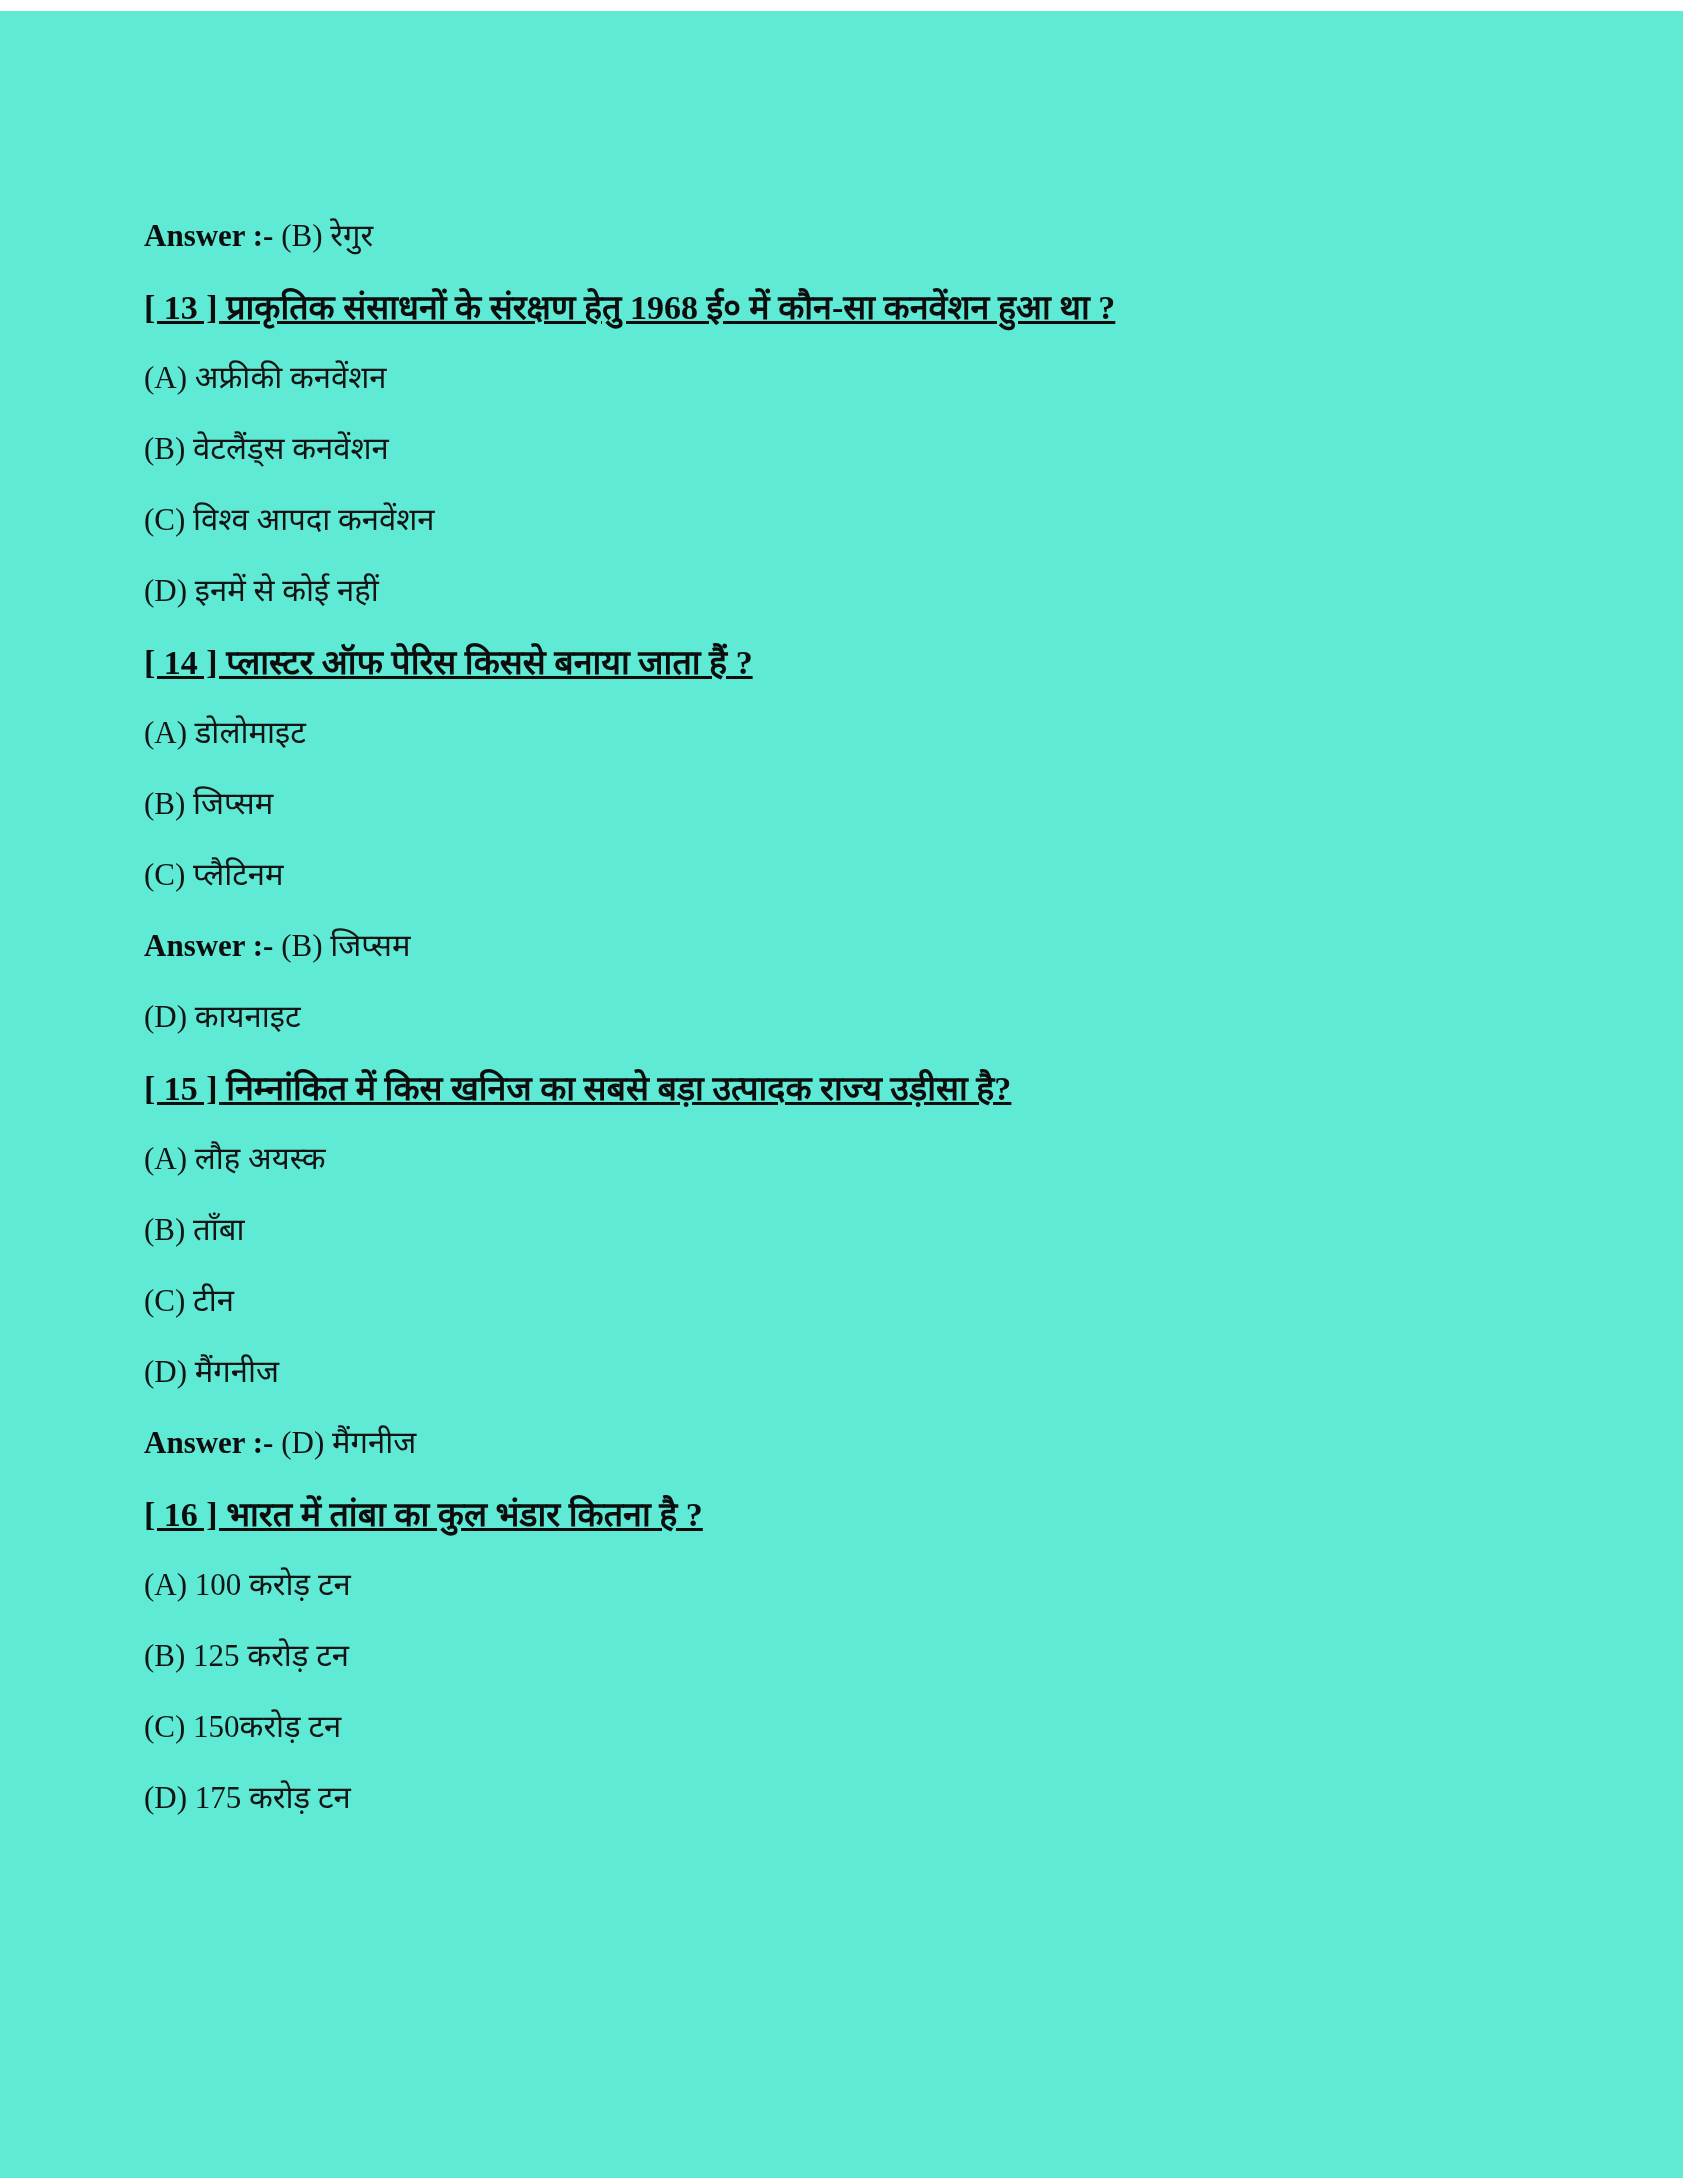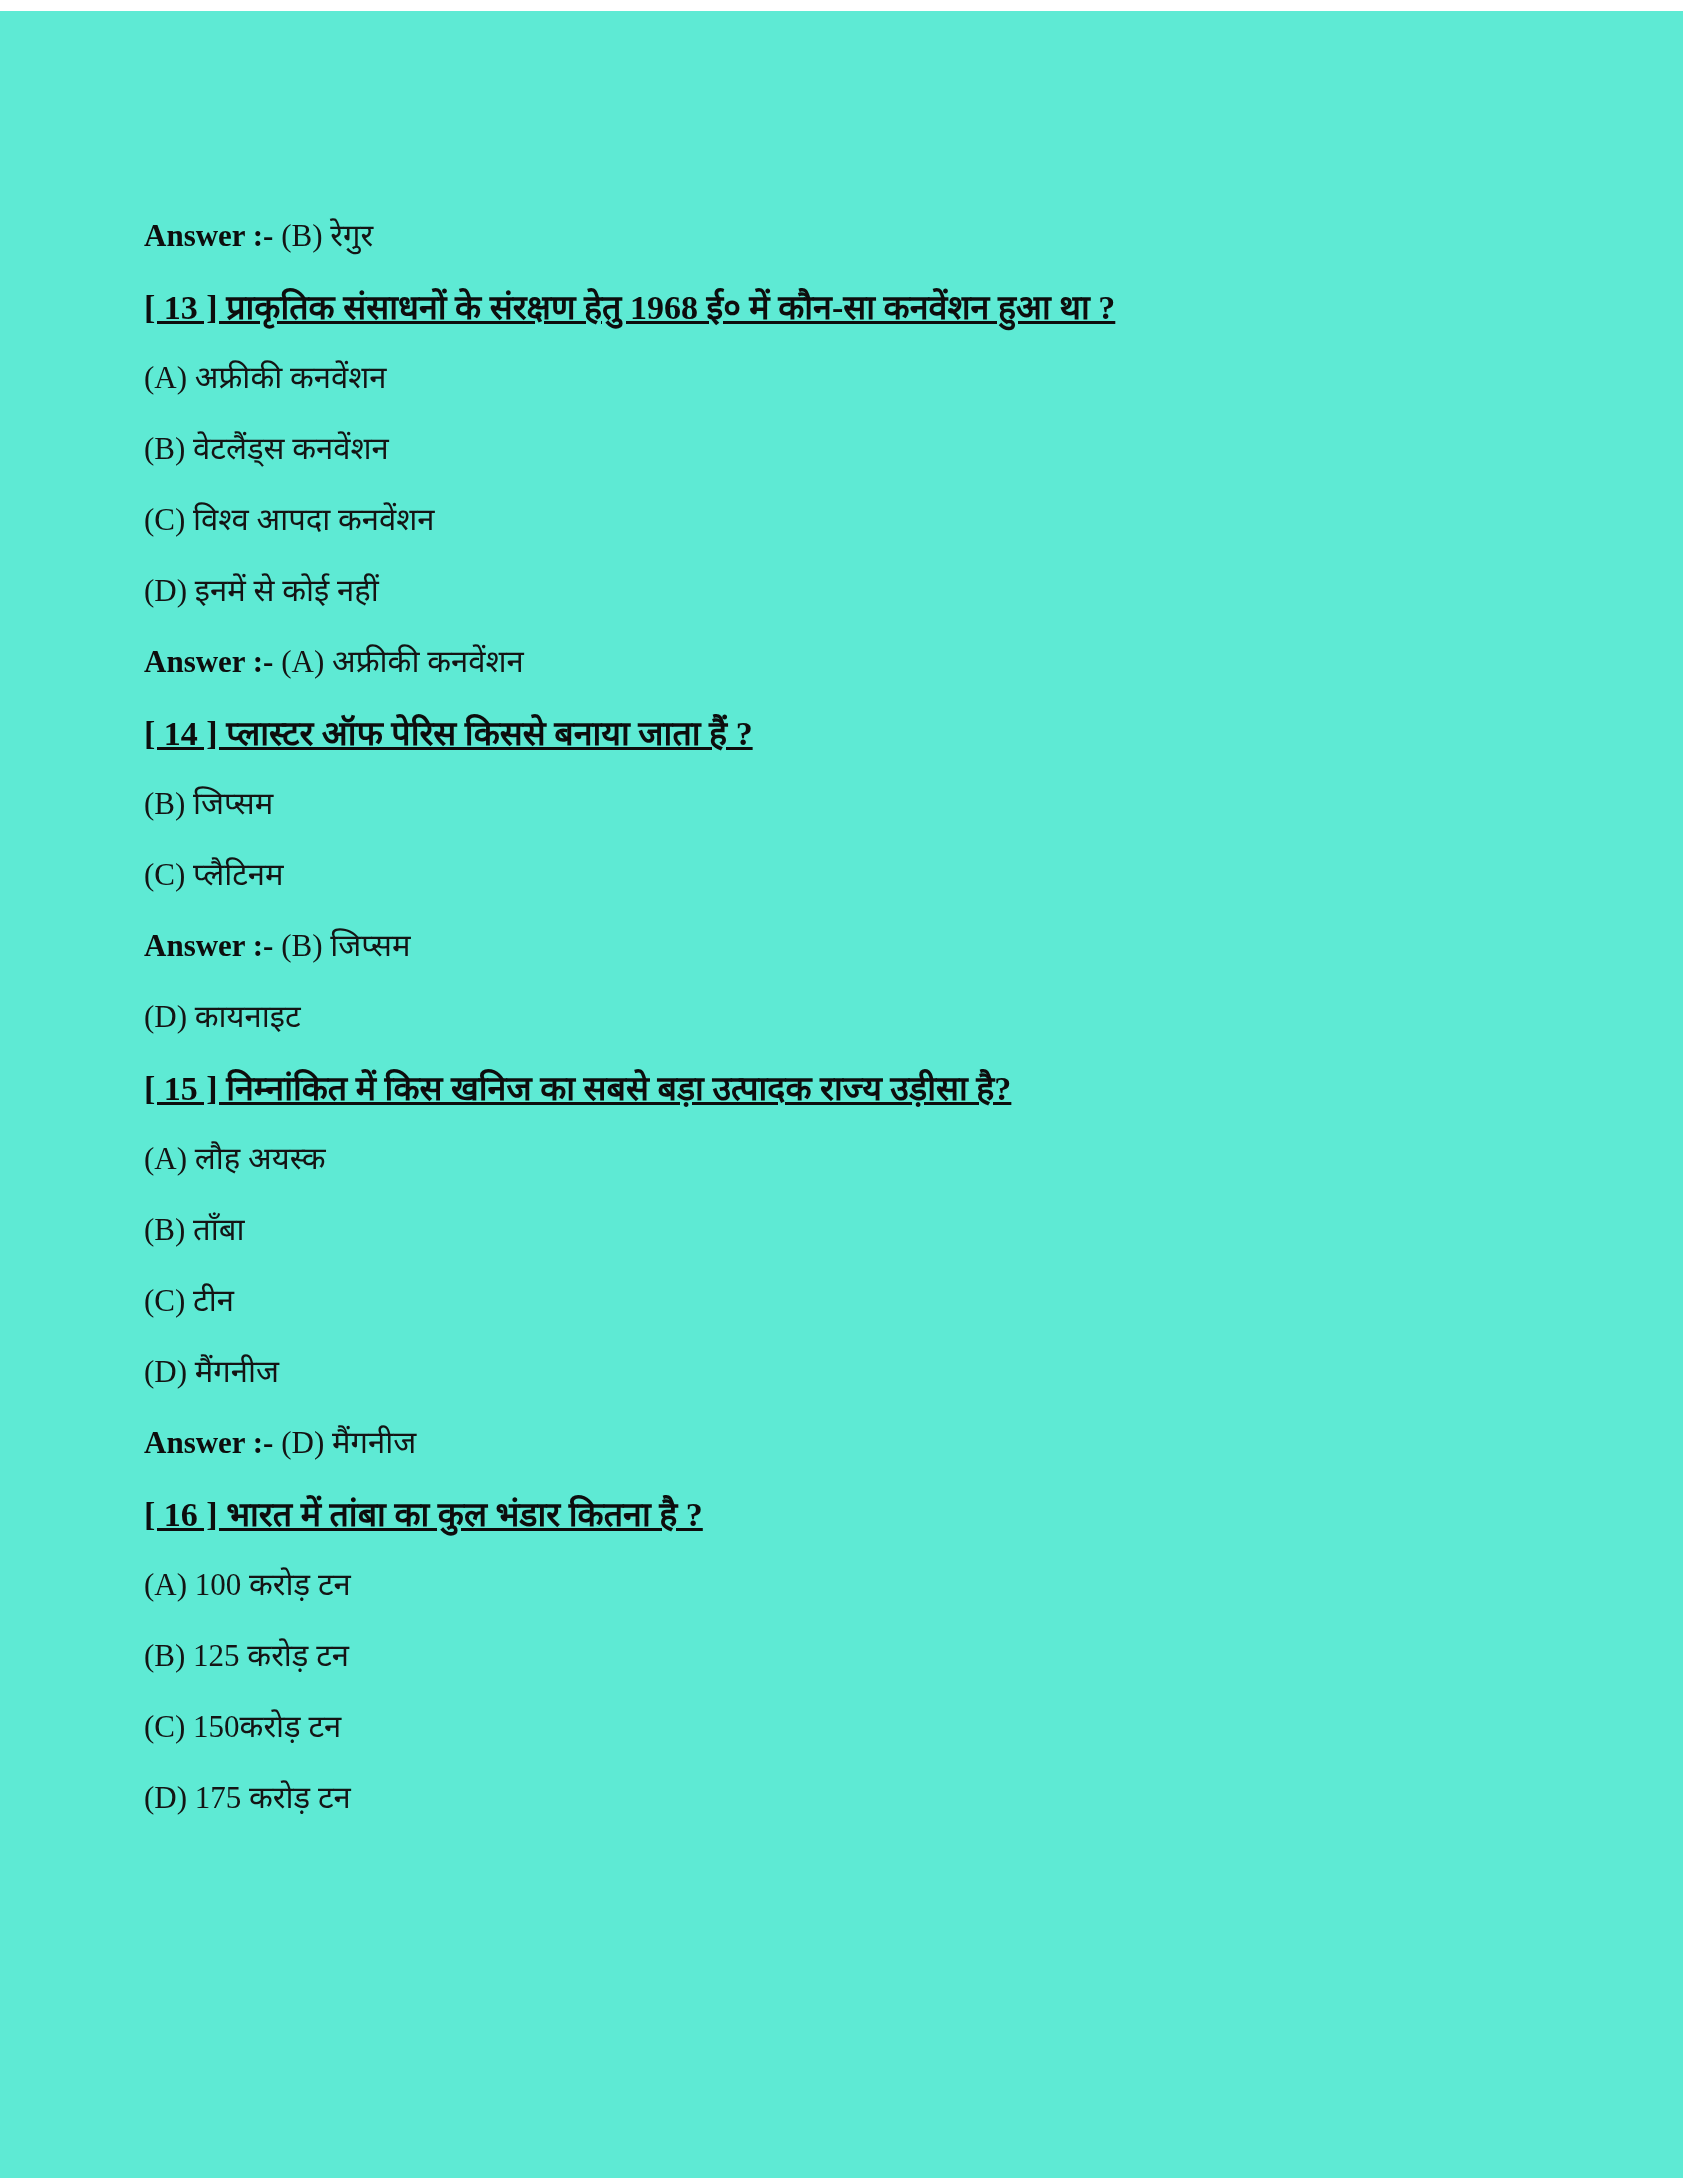--- a/index.html
+++ b/index.html
@@ -48,22 +48,22 @@
 <body>
 
 <div class="page">
   <div id="content">
       <div class="line answer"><span class="answer-label">Answer :-</span> <span>(B) रेगुर</span></div>
       <div class="line question">[ 13 ] प्राकृतिक संसाधनों के संरक्षण हेतु 1968 ई० में कौन-सा कनवेंशन हुआ था ?</div>
       <div class="line option">(A) अफ्रीकी कनवेंशन</div>
       <div class="line option">(B) वेटलैंड्स कनवेंशन</div>
       <div class="line option">(C) विश्व आपदा कनवेंशन</div>
       <div class="line option">(D) इनमें से कोई नहीं</div>
-      <div class="line answer"><span class="answer-label">Answer :-</span> <span>(A) अफ्रीकी कनवेंशन</span></div>
       <div class="line question">[ 14 ] प्लास्टर ऑफ पेरिस किससे बनाया जाता हैं ?</div>
+      <div class="line option">(A) डोलोमाइट</div>
       <div class="line option">(B) जिप्सम</div>
       <div class="line option">(C) प्लैटिनम</div>
       <div class="line answer"><span class="answer-label">Answer :-</span> <span>(B) जिप्सम</span></div>
       <div class="line option">(D) कायनाइट</div>
       <div class="line question">[ 15 ] निम्नांकित में किस खनिज का सबसे बड़ा उत्पादक राज्य उड़ीसा है?</div>
       <div class="line option">(A) लौह अयस्क</div>
       <div class="line option">(B) ताँबा</div>
       <div class="line option">(C) टीन</div>
       <div class="line option">(D) मैंगनीज</div>
       <div class="line answer"><span class="answer-label">Answer :-</span> <span>(D) मैंगनीज</span></div>

